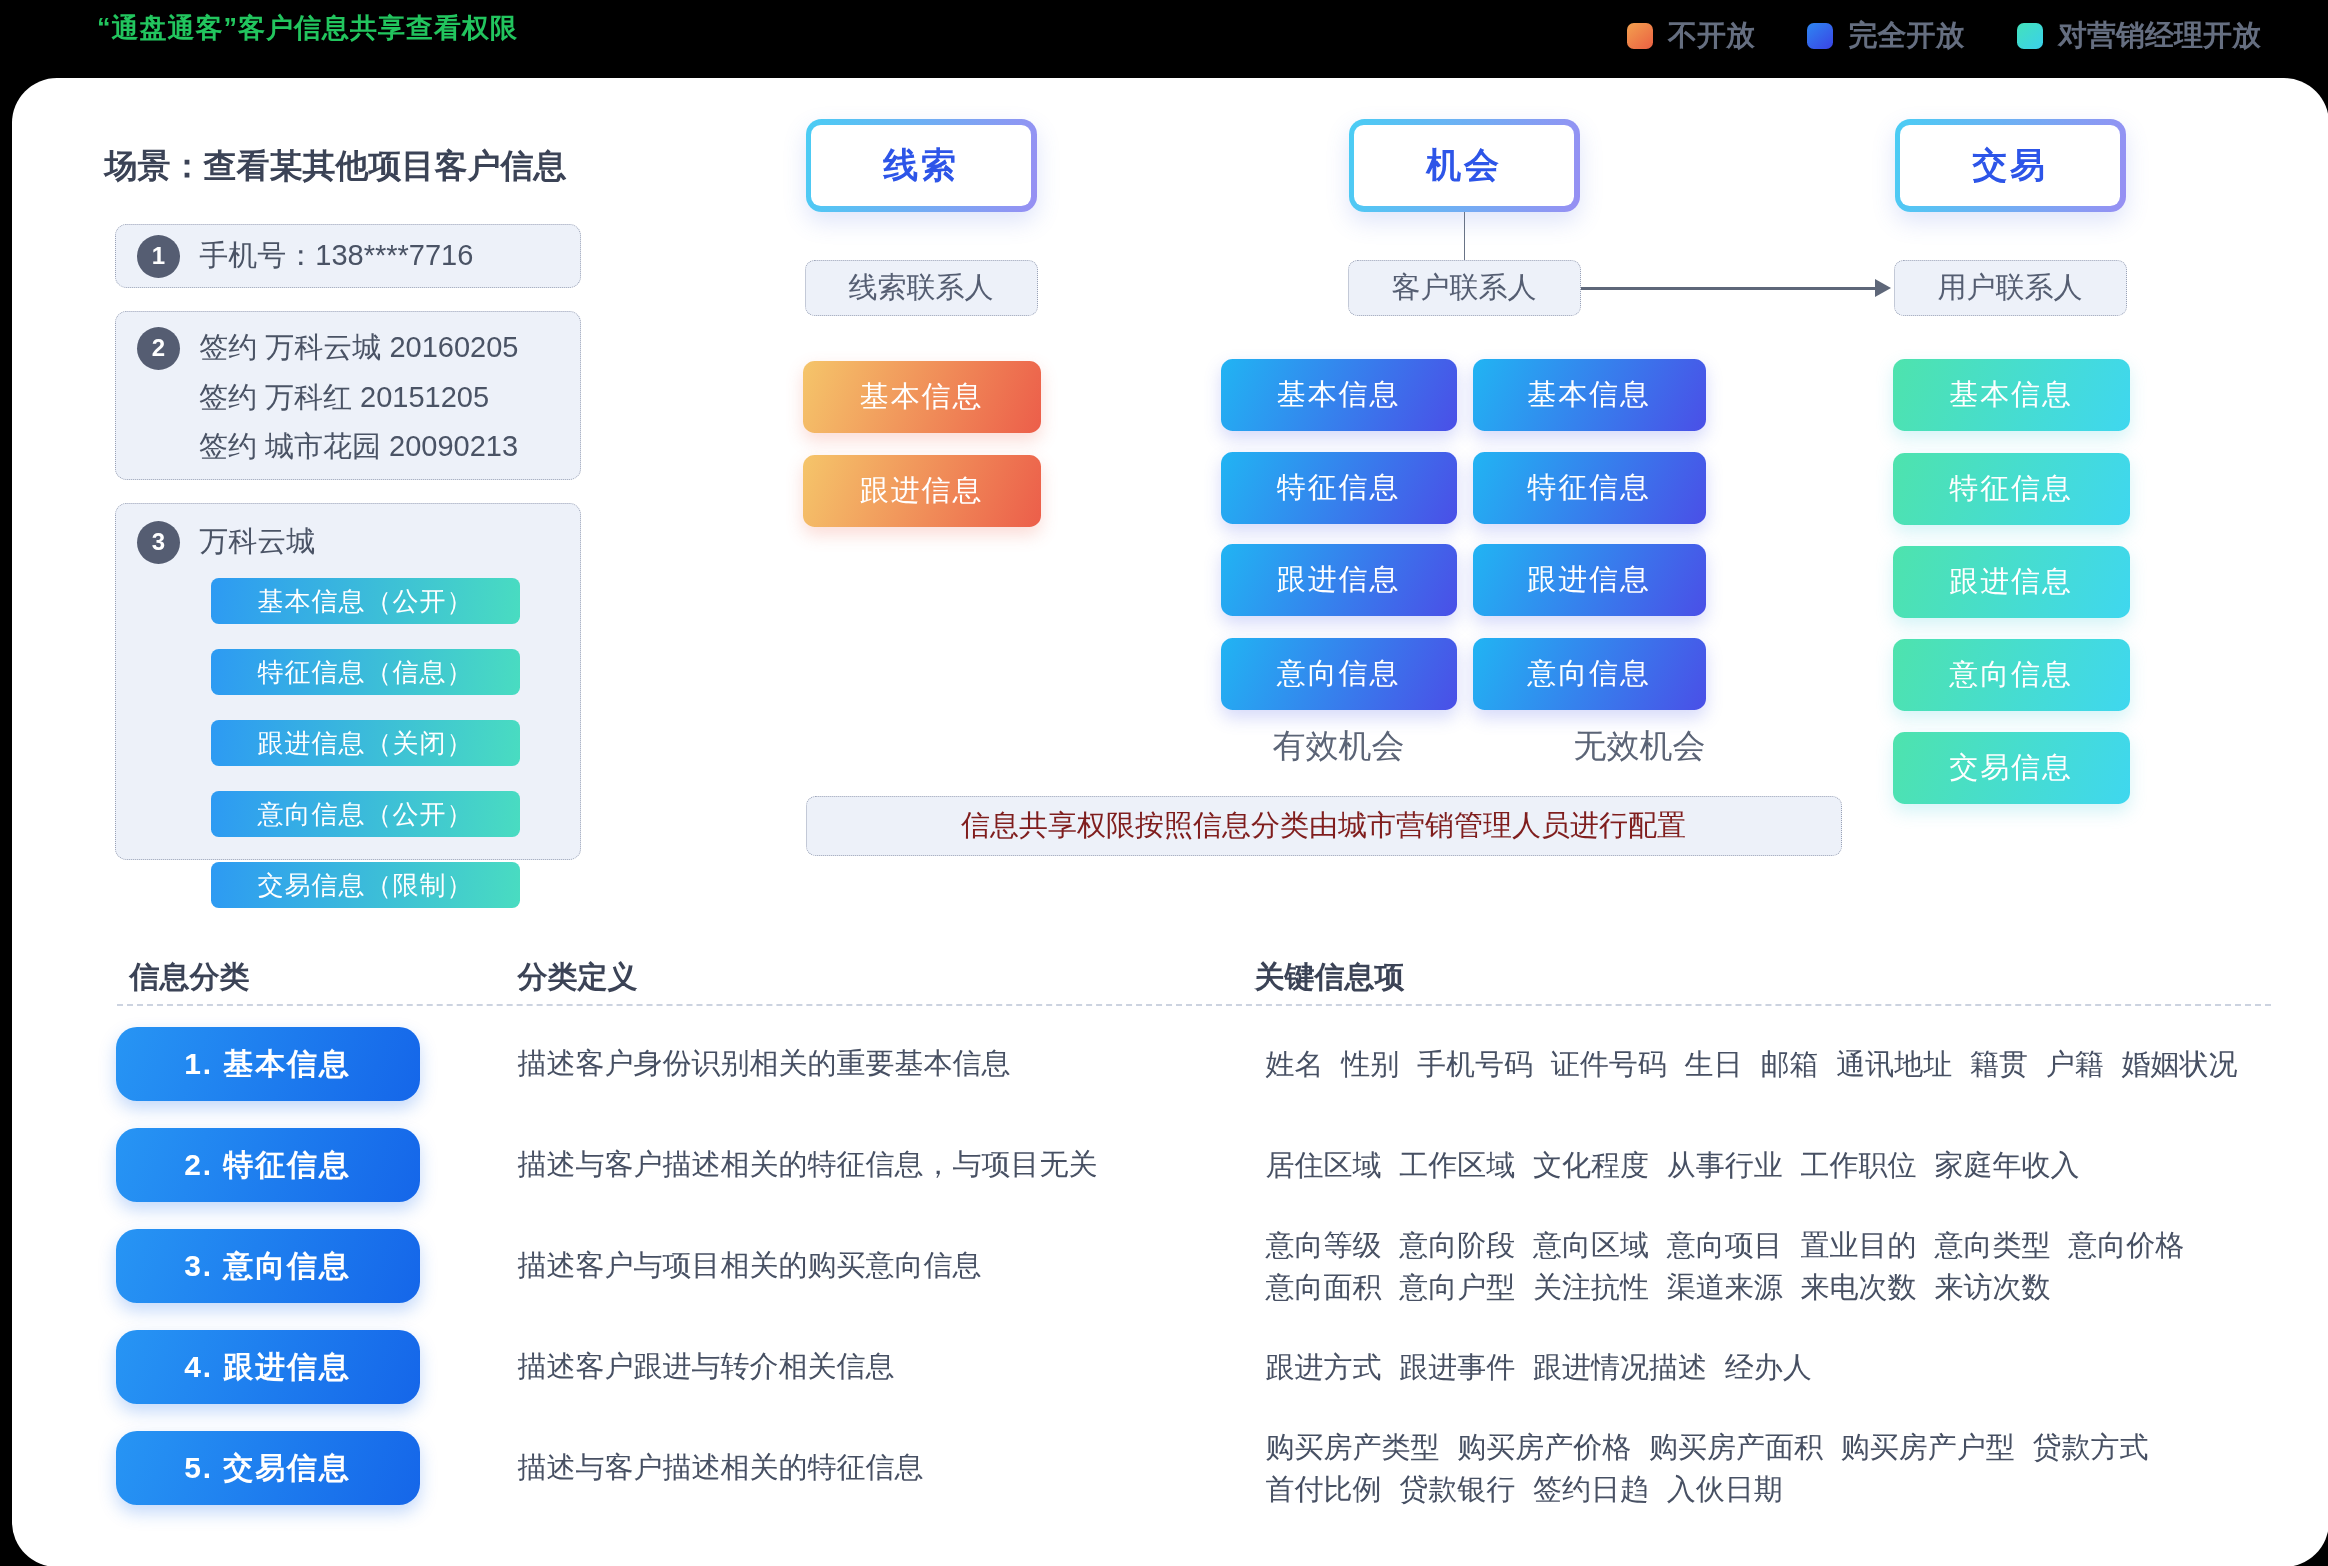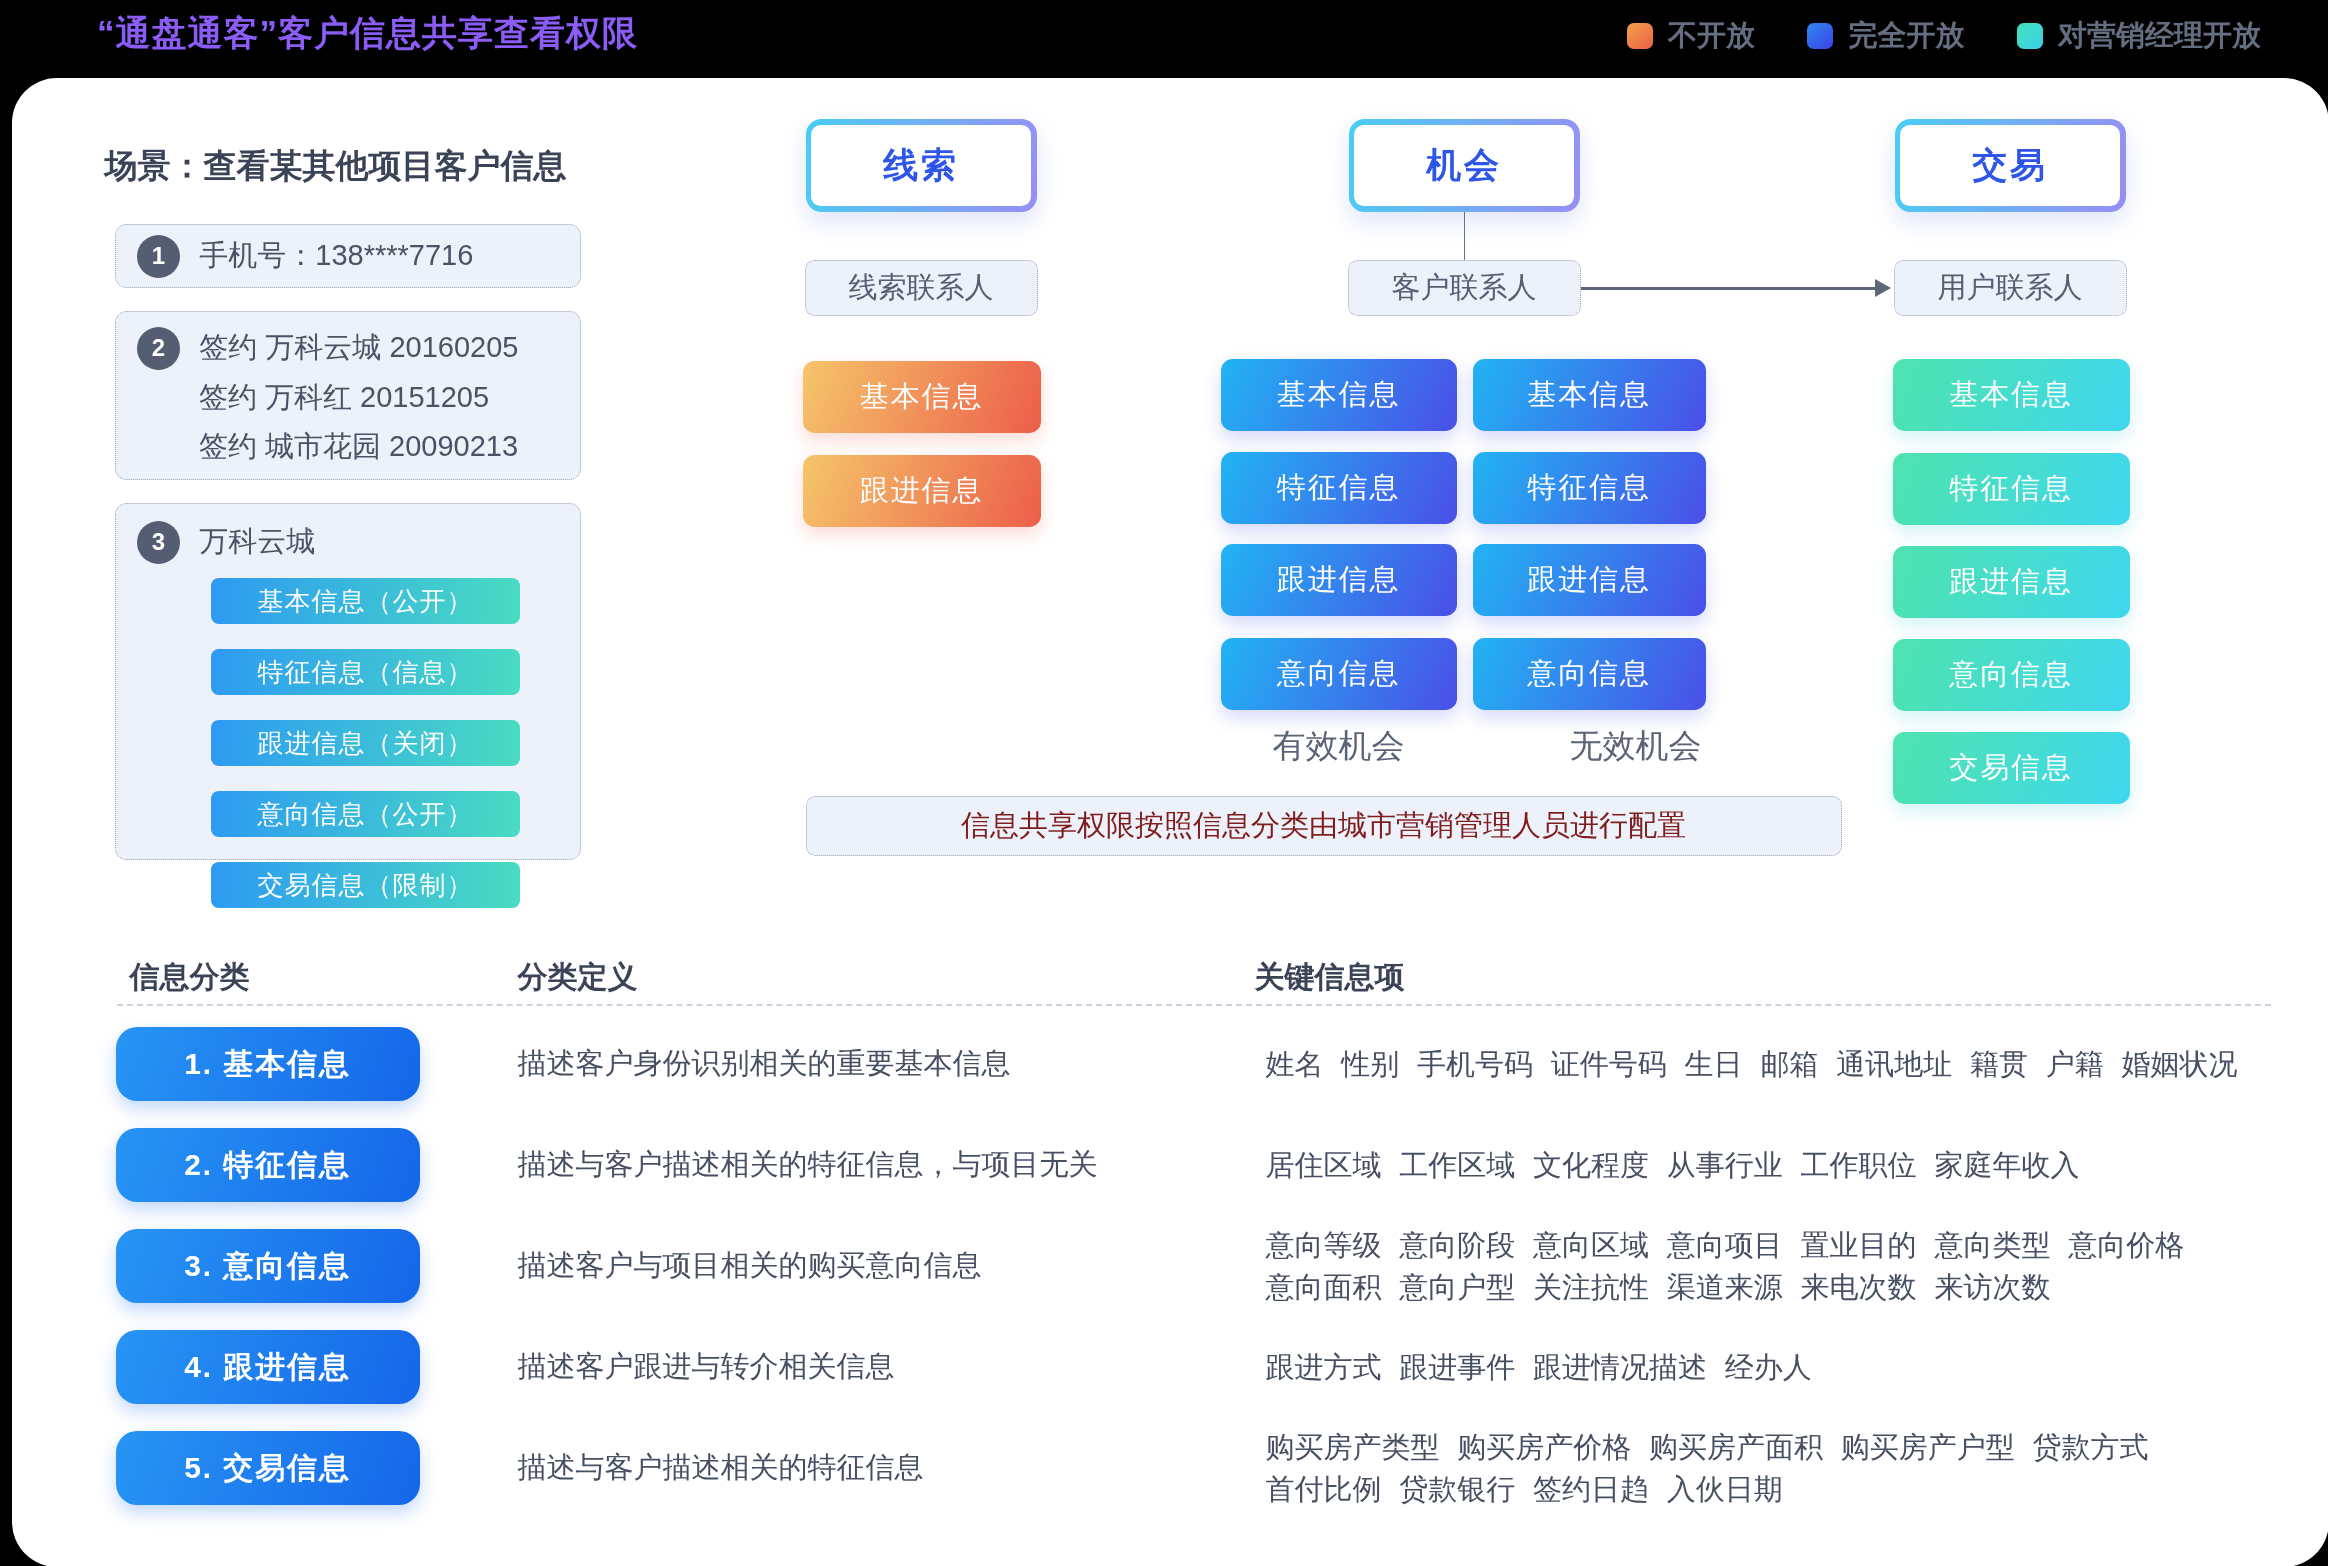--- a/index.html
+++ b/index.html
@@ -4,21 +4,21 @@
 <style>
   html,body{margin:0;padding:0;}
   body{
     width:2329px;height:1566px;position:relative;overflow:hidden;
     background:#000;
     font-family:"Liberation Sans","DejaVu Sans",sans-serif;
   }
   
   .topbar-title{
     position:absolute;left:97px;top:9.7px;
-    font-size:35px;font-weight:700;color:#8b5cf6;letter-spacing:1px;
+    font-size:27px;font-weight:700;color:#22c55e;letter-spacing:1px;
   }
   .legend{position:absolute;right:68px;top:15.5px;display:flex;gap:52px;align-items:center;}
   .legend-item{display:flex;align-items:center;gap:15.5px;}
   .legend-swatch{width:26px;height:26px;border-radius:6.8px;}
   .sw-closed{background:linear-gradient(140deg,#f3a14f,#ea5f42);}
   .sw-open{background:linear-gradient(140deg,#2e87f2,#3a43e4);}
   .sw-manager{background:linear-gradient(140deg,#43e2bb,#3ad0ec);}
   .legend-label{font-size:29px;font-weight:600;color:#656e80;}
 
   
@@ -83,21 +83,21 @@
   }
   .pill-orange{width:238px;left:791px;background:linear-gradient(110deg,#f5c56a,#ec5e4a);box-shadow:0 7.8px 17.5px rgba(236,97,74,.22);}
   #lead-pill-0{top:283px;} #lead-pill-1{top:377px;}
   .pill-blue{background:linear-gradient(115deg,#21b4f3,#4a4fe7);box-shadow:0 7.8px 17.5px rgba(70,86,230,.22);}
   .colA{left:1209px;width:236px;} .colB{left:1461px;width:233px;}
   #va-0,#iv-0{top:281px;} #va-1,#iv-1{top:374px;} #va-2,#iv-2{top:466px;} #va-3,#iv-3{top:560px;}
   .pill-teal{width:237px;left:1881px;background:linear-gradient(110deg,#4ee3ad,#3fd7ef);box-shadow:0 7.8px 17.5px rgba(62,205,220,.22);}
   #deal-pill-0{top:281px;} #deal-pill-1{top:375px;} #deal-pill-2{top:468px;} #deal-pill-3{top:561px;} #deal-pill-4{top:654px;}
 
   .col-label{position:absolute;top:646px;font-size:33px;color:#5b6476;width:236px;text-align:center;}
-  #label-valid{left:1209px;} #label-invalid{left:1506px;}
+  #label-valid{left:1209px;} #label-invalid{left:1458px;text-align:right;}
 
   .banner{
     position:absolute;left:794px;top:718px;width:1036px;height:60px;
     background:#edf1f9;border:1.9px dotted #9aa2b6;border-radius:9.7px;box-sizing:border-box;
     display:flex;align-items:center;justify-content:center;font-size:29px;color:#7f1d1d;
   }
 
   
   .th{position:absolute;top:879px;font-size:30px;font-weight:600;color:#3b4356;font-family:Liberation Mono, monospace;}
   #th1{left:118px;} #th2{left:506px;} #th3{left:1243px;}

